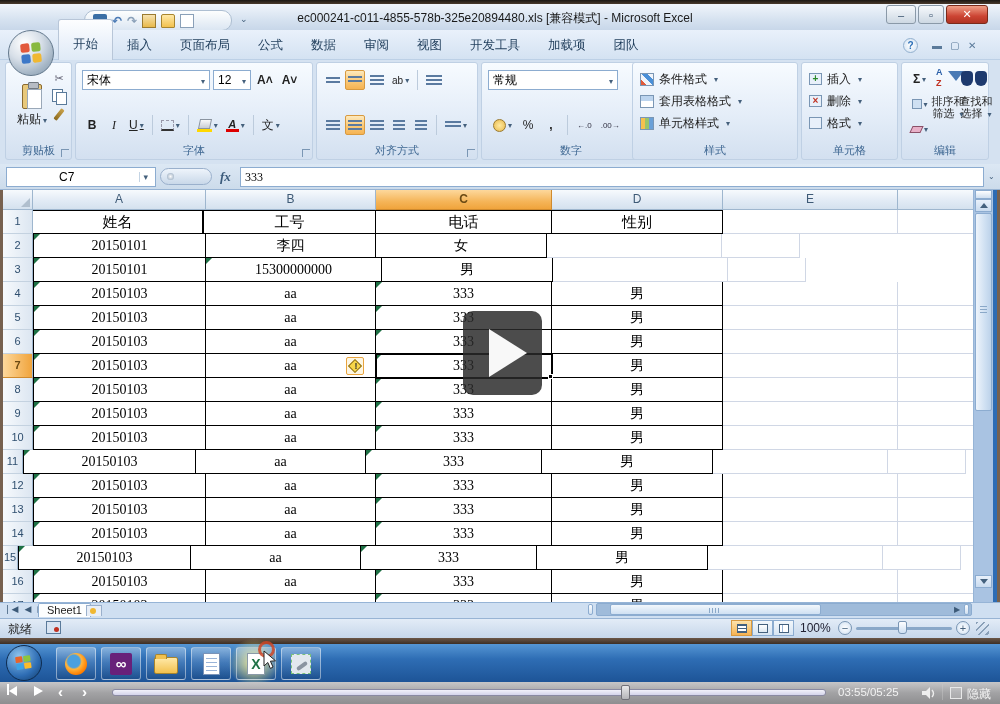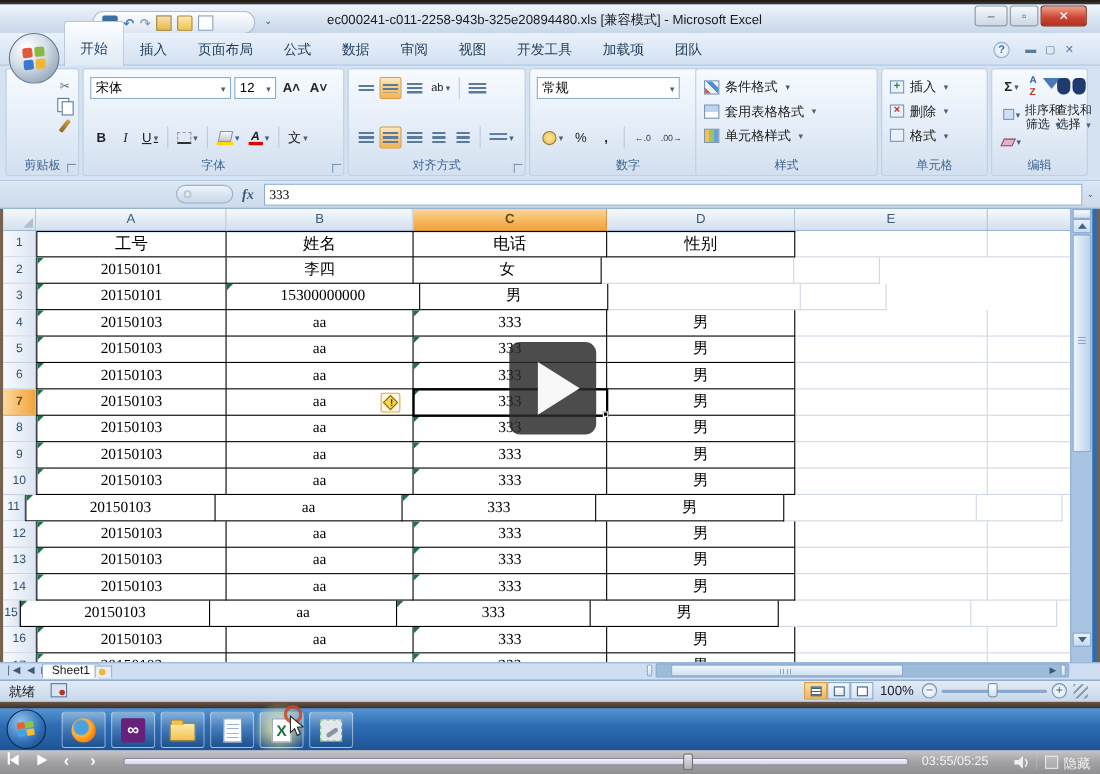--- a/index.html
+++ b/index.html
@@ -201,21 +201,21 @@
 <div class="band" id="titlebar">
   <div id="qat">
     <span class="qicon floppy"></span>
     <span class="undo">↶</span>
     <span class="redo">↷</span>
     <span class="qicon qtable"></span>
     <span class="qicon qopen"></span>
     <span class="qicon qnew"></span>
   </div>
   <span class="qat-dd" style="position:absolute;left:240px;top:10px">⌄</span>
-  <div id="title-text">ec000241-c011-2258-943b-325e20894480.xls  [兼容模式] - Microsoft Excel</div>
+  <div id="title-text">ec000241-c011-4855-578b-325e20894480.xls  [兼容模式] - Microsoft Excel</div>
 </div>
 <div class="winbtn" id="btn-min">–</div>
 <div class="winbtn" id="btn-restore">▫</div>
 <div class="winbtn" id="btn-close">✕</div>
 
 <div id="orb">
   <div id="orb-flower">
       <span></span>
       <span></span>
       <span></span>
@@ -236,20 +236,24 @@
     <div class="tab">加载项</div>
     <div class="tab">团队</div>
   </div>
 <div id="help-btn">?</div>
 <span class="wb-ctl" style="left:932px">▬</span>
 <span class="wb-ctl" style="left:950px">▢</span>
 <span class="wb-ctl" style="left:968px">✕</span>
 
 <div class="band" id="ribbon">
   <div class="ggroup" id="g-clip">
+    <div id="paste-btn">
+      <span class="clipicon"></span>
+      <span class="dd">粘贴</span>
+    </div>
     <div id="clip-col">
       <span class="mini">✂</span>
       <span class="mini copyic"></span>
       <span class="mini">
           <i class="brushic"></i>
         </span>
     </div>
     <div class="glabel">剪贴板</div>
     <span class="dlg"></span>
   </div>
@@ -412,20 +416,24 @@
       <div class="binoc"></div>
     </div>
     <div class="bigv dd" style="left:56px;top:32px">
       <span>查找和</span><br><span>选择</span>
     </div>
     <div class="glabel">编辑</div>
   </div>
 </div>
 
 <div class="band" id="fbar">
+  <div class="inputbox" id="namebox">
+    <span style="padding-left:48px">C7</span>
+      <span class="dd2">▾</span>
+  </div>
   <div id="fpill">
       <span></span>
     </div>
   <div id="fx">fx</div>
   <div class="inputbox" id="finput">
       <span>333</span>
     </div>
   <div id="fexp">⌄</div>
 </div>
 
@@ -434,22 +442,22 @@
       <div class="gc corner" style="width: 30px;"></div>
       <div class="gc chead" style="width: 173px;">A</div>
       <div class="gc chead" style="width: 170px;">B</div>
       <div class="gc chead sel" style="width: 176px;">C</div>
       <div class="gc chead" style="width: 171px;">D</div>
       <div class="gc chead" style="width: 175px;">E</div>
       <div class="gc chead" style="width: 78px;"></div>
     </div>
     <div class="grow">
       <div class="gc rhead" style="width: 30px;">1</div>
+      <div class="gc cell tb top1 hd" style="width: 170px;">姓名</div>
       <div class="gc cell tb first top1 hd" style="width: 173px;">工号</div>
-      <div class="gc cell tb top1 hd" style="width: 170px;">姓名</div>
       <div class="gc cell tb top1 hd" style="width: 176px;">电话</div>
       <div class="gc cell tb top1 hd" style="width: 171px;">性别</div>
       <div class="gc cell gl" style="width: 175px;"></div>
       <div class="gc cell gl" style="width: 78px;"></div>
     </div>
     <div class="grow">
       <div class="gc rhead" style="width: 30px;">2</div>
       <div class="gc cell tb first flag" style="width: 173px;">20150101</div>
       <div class="gc cell tb" style="width: 170px;">李四</div>
       <div class="gc cell tb" style="width: 171px;">女</div>

